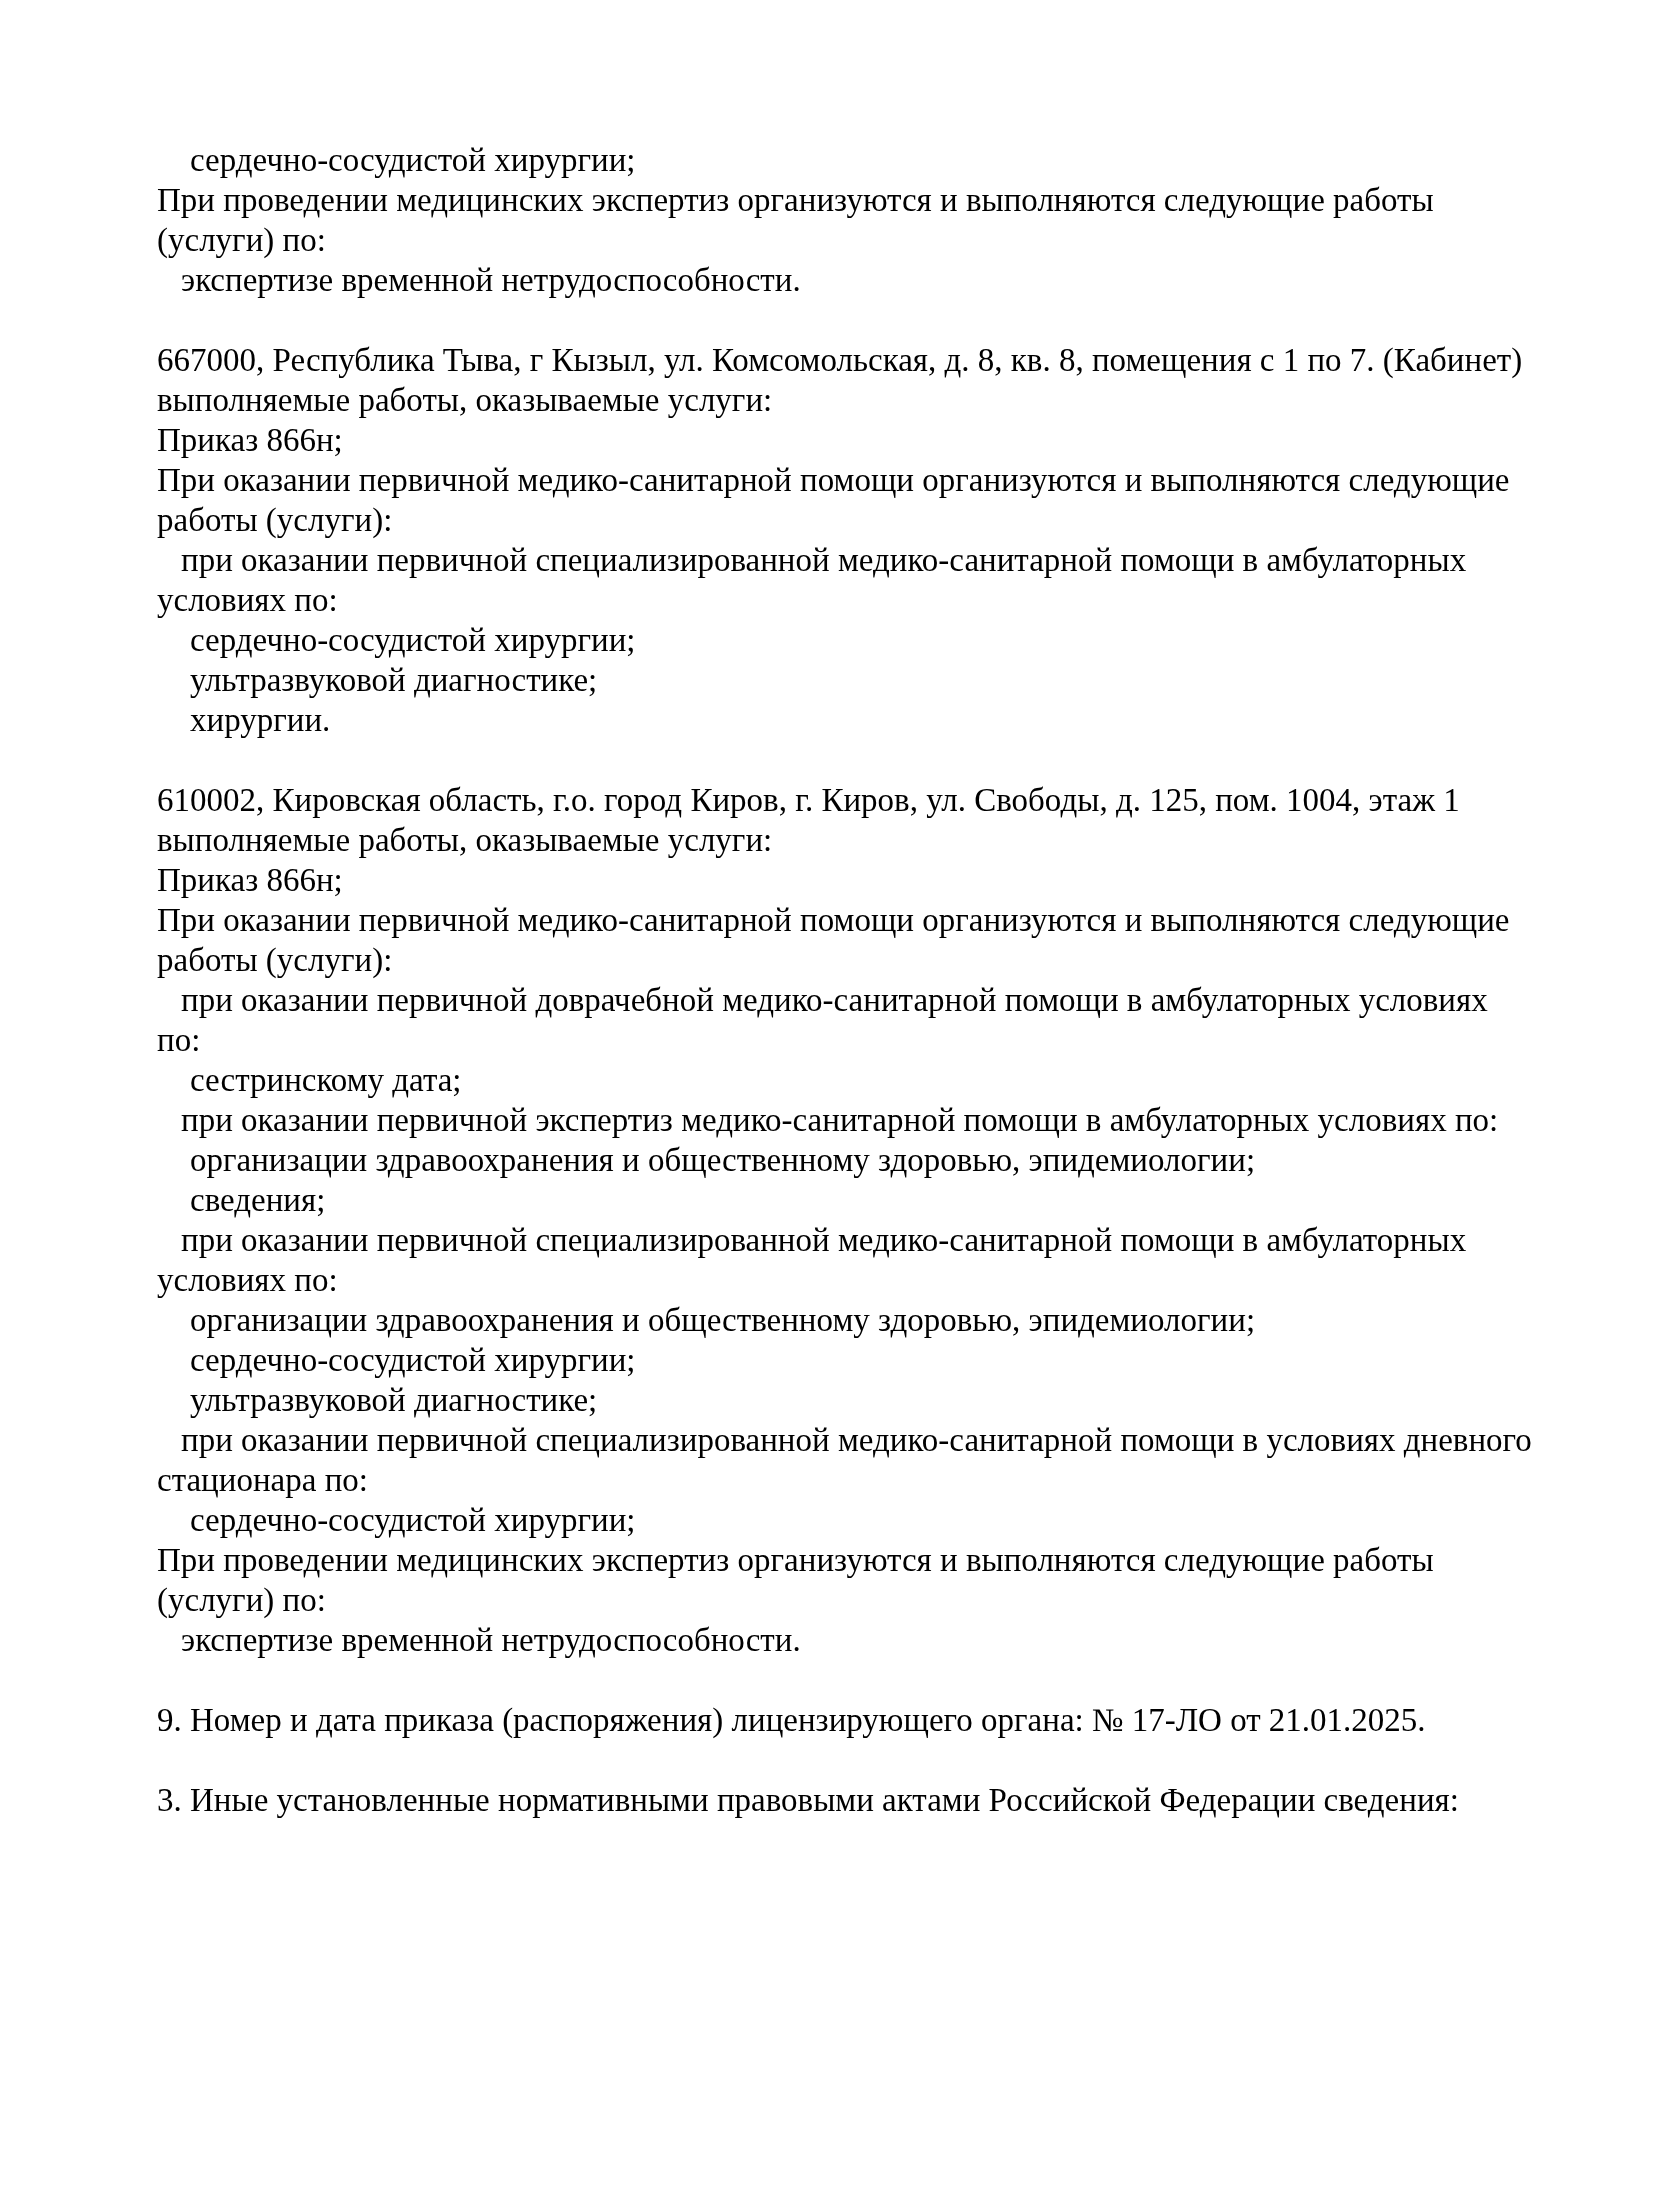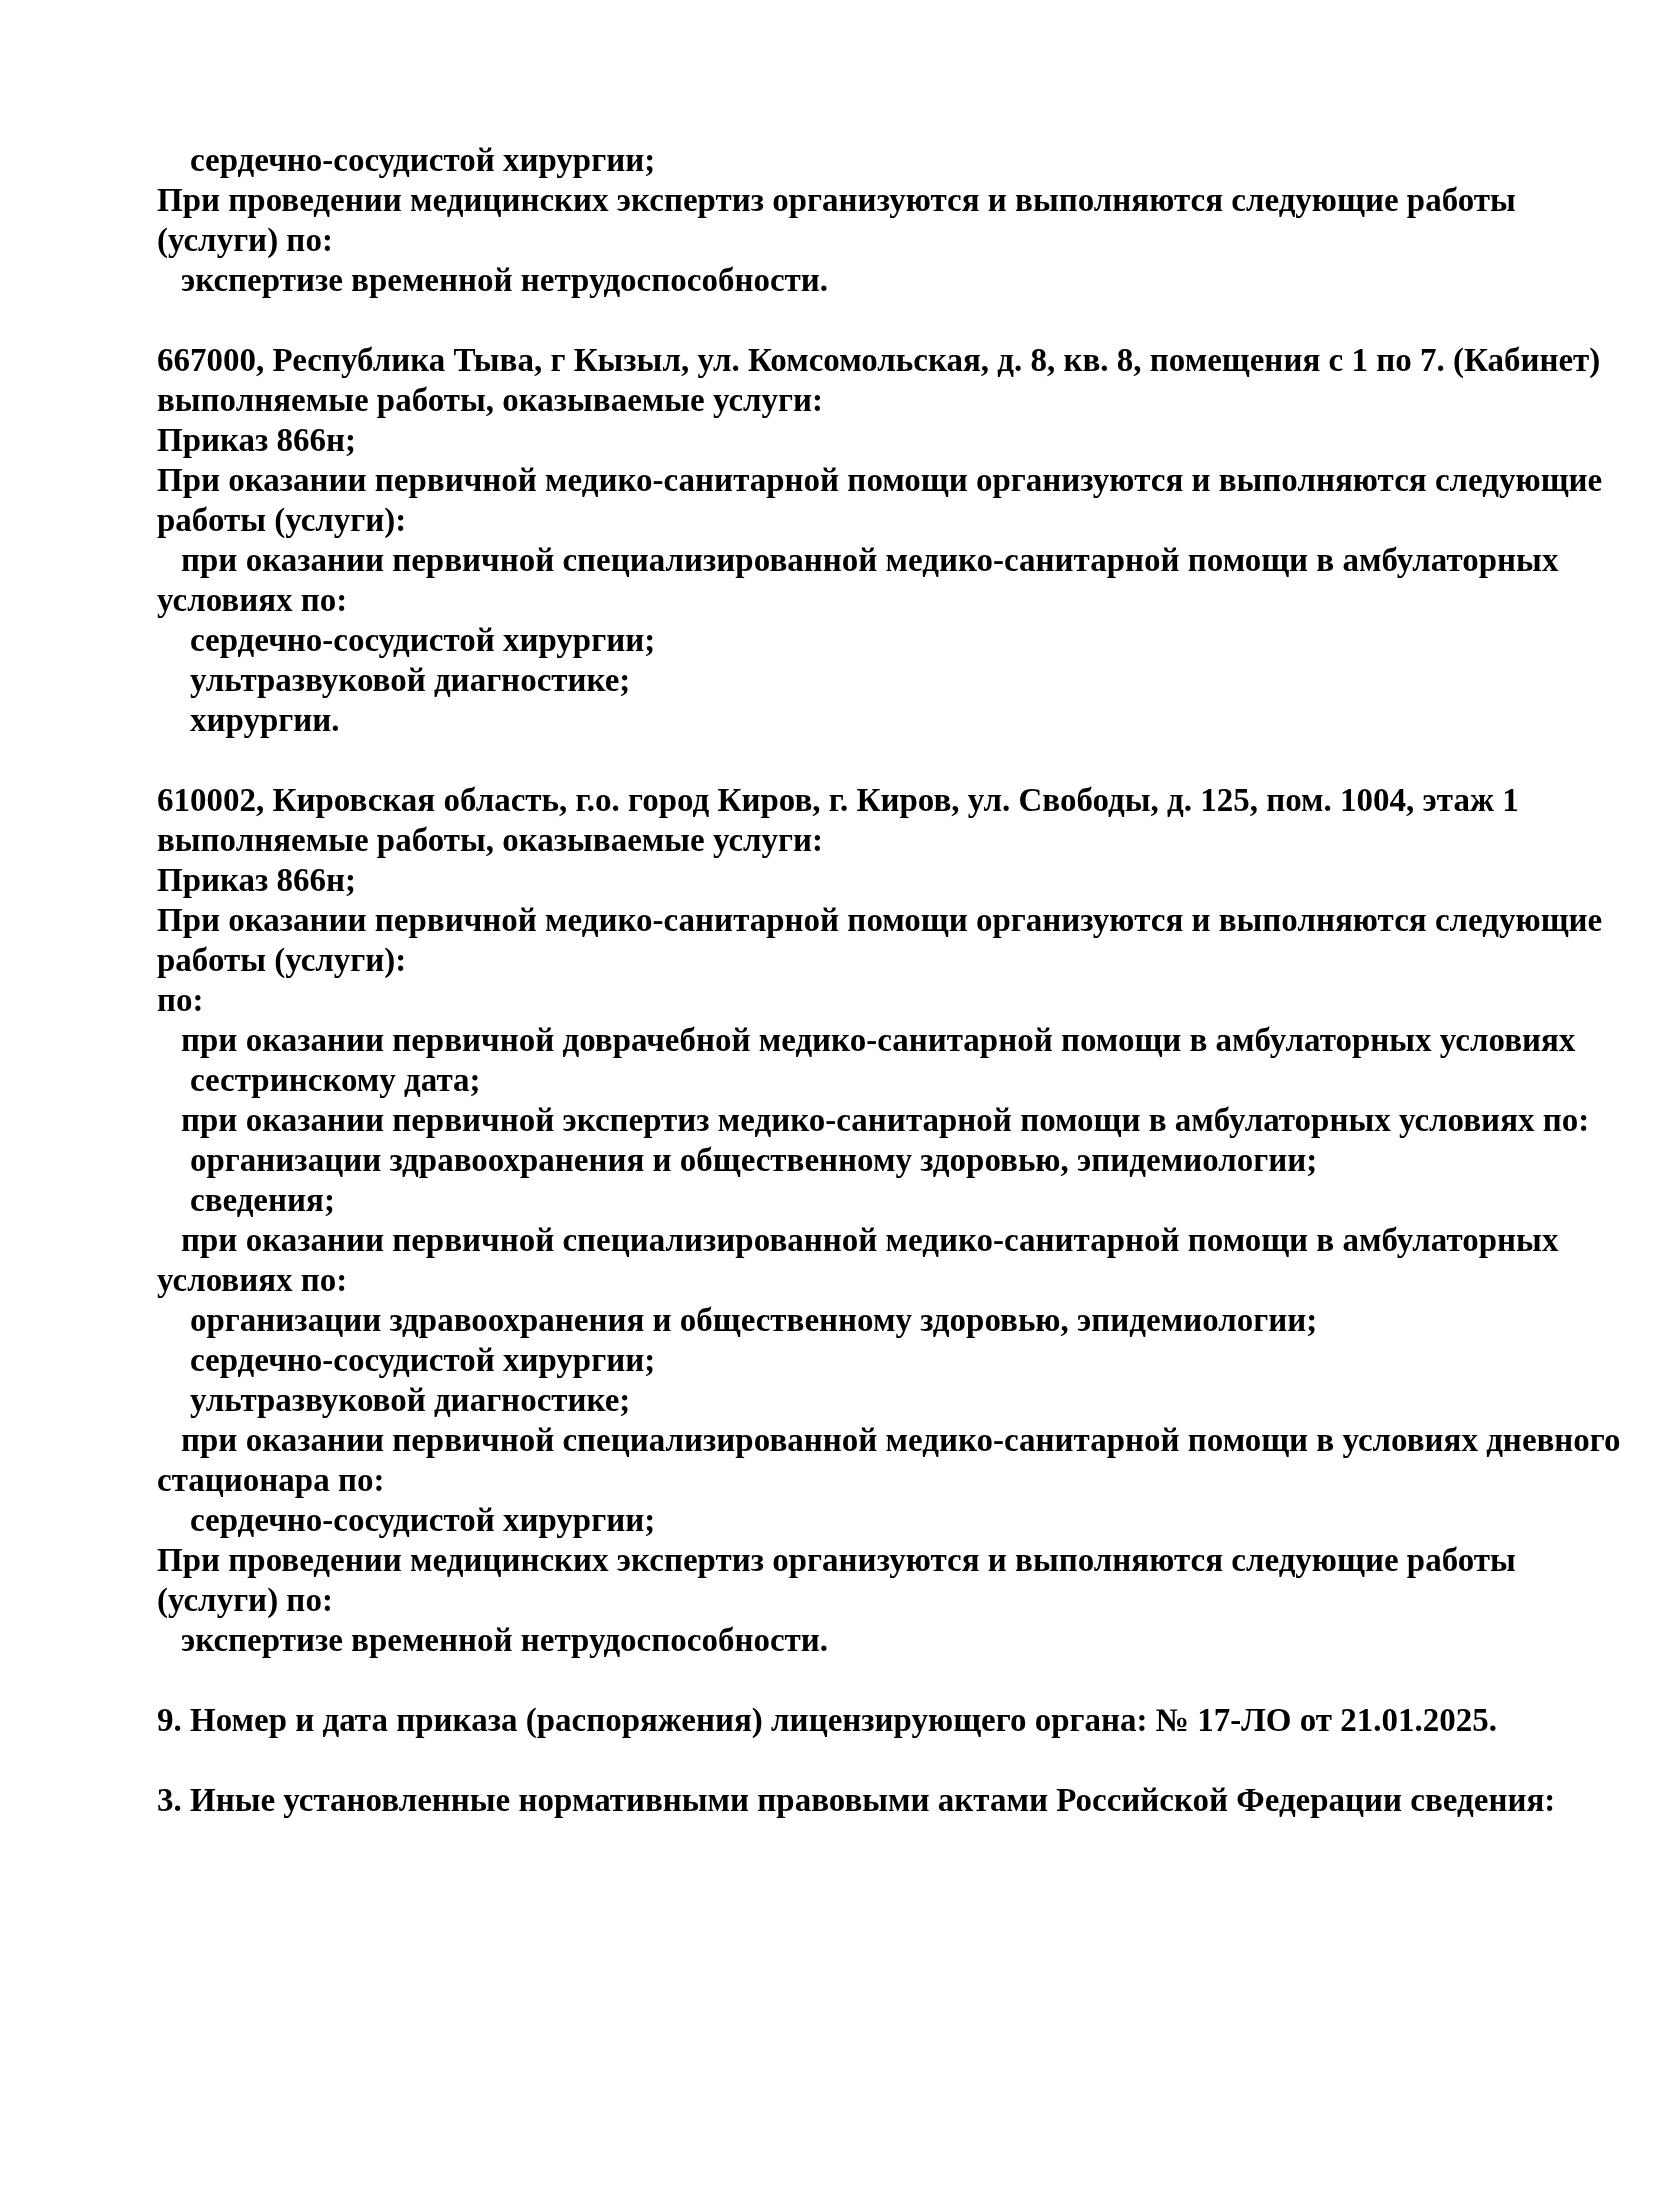--- a/index.html
+++ b/index.html
@@ -15,21 +15,20 @@
     overflow: hidden;
     position: relative;
   }
   .doc-page {
     position: absolute;
     top: 140px;
     left: 157px;
     width: 1420px;
     font-size: 33px;
     line-height: 40px;
-    font-weight: bold;
   }
   .line {
     white-space: pre;
     height: 40px;
     overflow: visible;
   }
   .indent-0 { padding-left: 0; }
   .indent-1 { padding-left: 24px; }
   .indent-2 { padding-left: 33px; }
 </style>
@@ -52,22 +51,22 @@
       <div class="line indent-0">условиях по:</div>
       <div class="line indent-2">сердечно-сосудистой хирургии;</div>
       <div class="line indent-2">ультразвуковой диагностике;</div>
       <div class="line indent-2">хирургии.</div>
       <div class="line indent-0">&nbsp;</div>
       <div class="line indent-0">610002, Кировская область, г.о. город Киров, г. Киров, ул. Свободы, д. 125, пом. 1004, этаж 1</div>
       <div class="line indent-0">выполняемые работы, оказываемые услуги:</div>
       <div class="line indent-0">Приказ 866н;</div>
       <div class="line indent-0">При оказании первичной медико-санитарной помощи организуются и выполняются следующие</div>
       <div class="line indent-0">работы (услуги):</div>
+      <div class="line indent-1">при оказании первичной доврачебной медико-санитарной помощи в амбулаторных условиях</div>
       <div class="line indent-0">по:</div>
-      <div class="line indent-1">при оказании первичной доврачебной медико-санитарной помощи в амбулаторных условиях</div>
       <div class="line indent-2">сестринскому дата;</div>
       <div class="line indent-1">при оказании первичной экспертиз медико-санитарной помощи в амбулаторных условиях по:</div>
       <div class="line indent-2">организации здравоохранения и общественному здоровью, эпидемиологии;</div>
       <div class="line indent-2">сведения;</div>
       <div class="line indent-1">при оказании первичной специализированной медико-санитарной помощи в амбулаторных</div>
       <div class="line indent-0">условиях по:</div>
       <div class="line indent-2">организации здравоохранения и общественному здоровью, эпидемиологии;</div>
       <div class="line indent-2">сердечно-сосудистой хирургии;</div>
       <div class="line indent-2">ультразвуковой диагностике;</div>
       <div class="line indent-1">при оказании первичной специализированной медико-санитарной помощи в условиях дневного</div>

